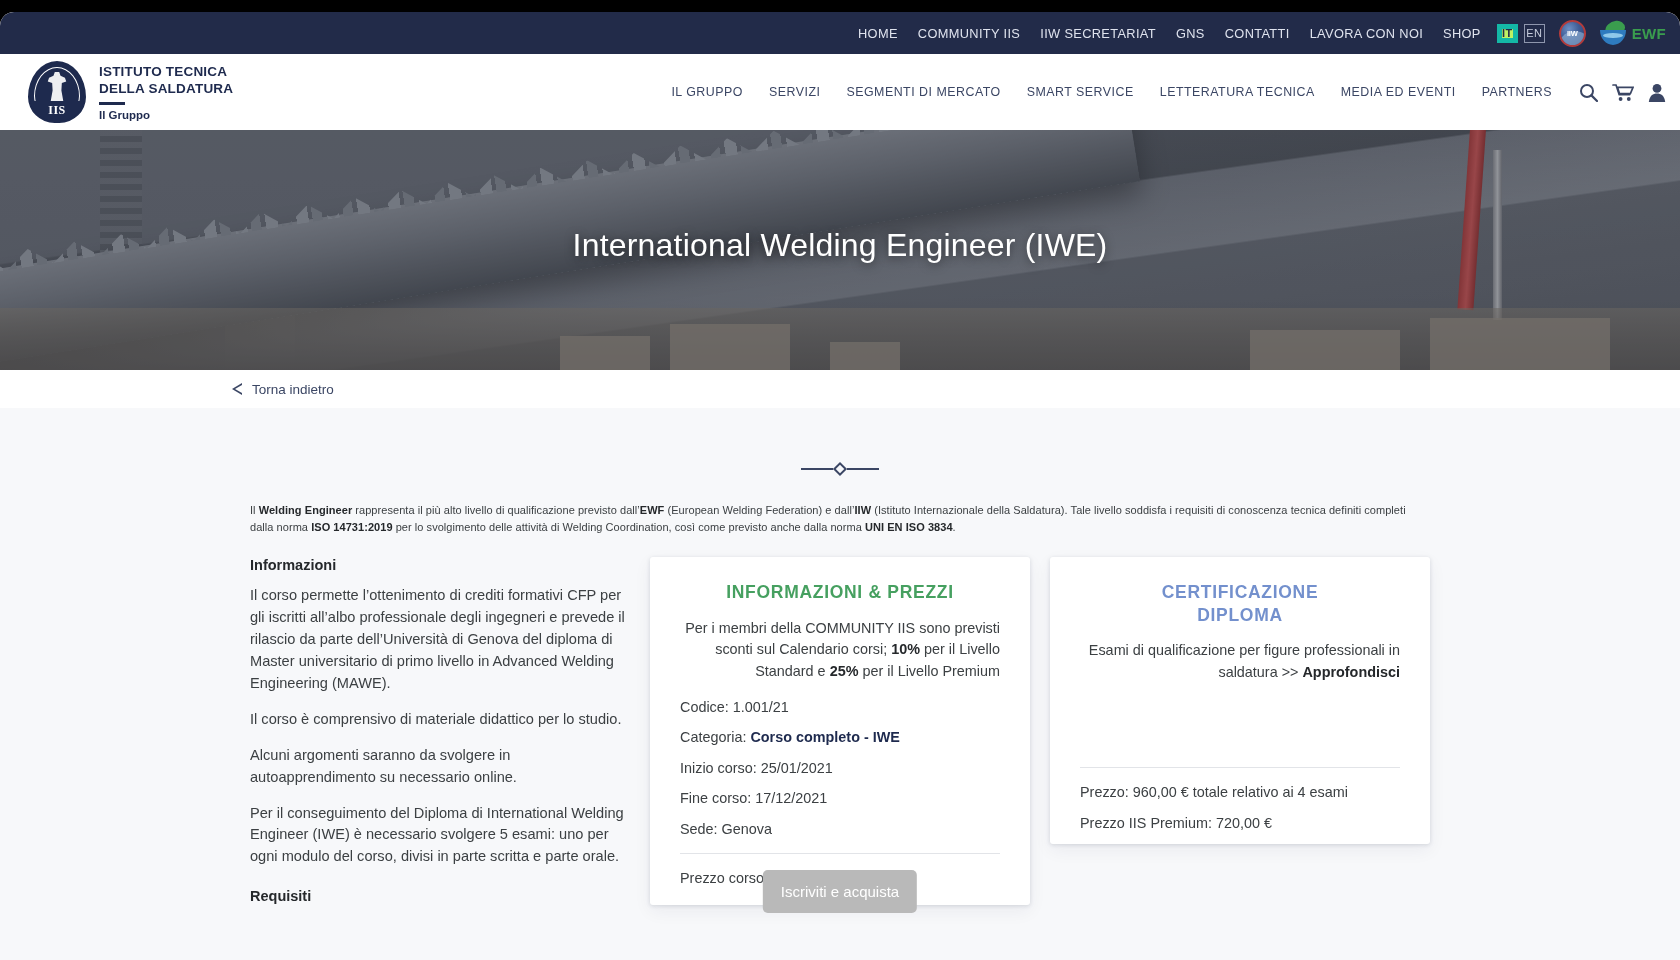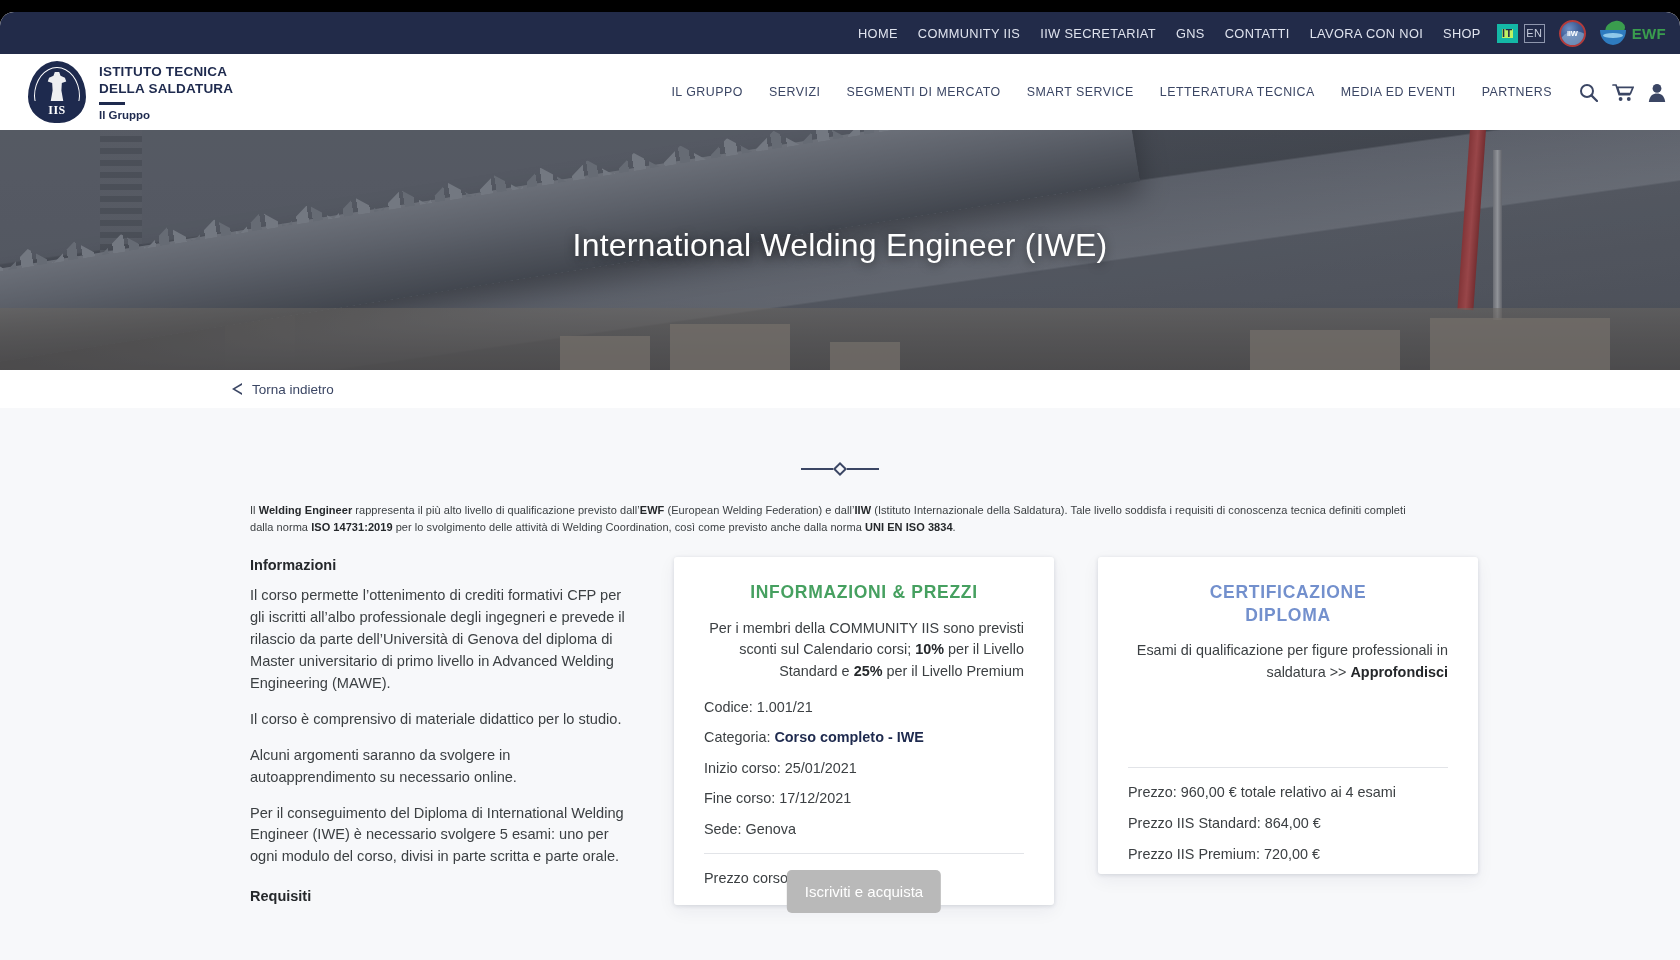--- a/index.html
+++ b/index.html
@@ -321,21 +321,21 @@
     font-size: 11px;
     line-height: 1.52;
     letter-spacing: 0.05px;
   }
   #intro b { color:#25282b; font-weight:bold; }
 
   #cols {
     width: 1180px;
     margin: 22px auto 0;
     display: flex;
-    gap: 44px;
+    gap: 20px;
     align-items: flex-start;
   }
 
   
   #leftcol { width: 380px; flex:0 0 380px; }
   #leftcol h4 {
     color:#25282b; font-size:14.5px; font-weight:bold; margin-bottom: 12px;
   }
   #leftcol p {
     color:#3c4043; font-size:14.6px; line-height:1.5; margin-bottom: 14px;
@@ -520,20 +520,19 @@
 
         <div class="card" id="card-cert">
           <div class="card-title">
             <span>CERTIFICAZIONE</span><br>
             <span>DIPLOMA</span>
           </div>
           <p class="lead">Esami di qualificazione per figure professionali in saldatura &gt;&gt; <b>Approfondisci</b></p>
           <div class="spacer"></div>
           <div class="hr"></div>
           <div class="row">Prezzo:  960,00 € totale relativo ai 4 esami</div>
-          <div class="row">Prezzo IIS Standard:  864,00 €</div>
           <div class="row">Prezzo IIS Premium:  720,00 €</div>
         </div>
 
       </div>
     </div>
   </div>
 </div>
 
 </body></html>

